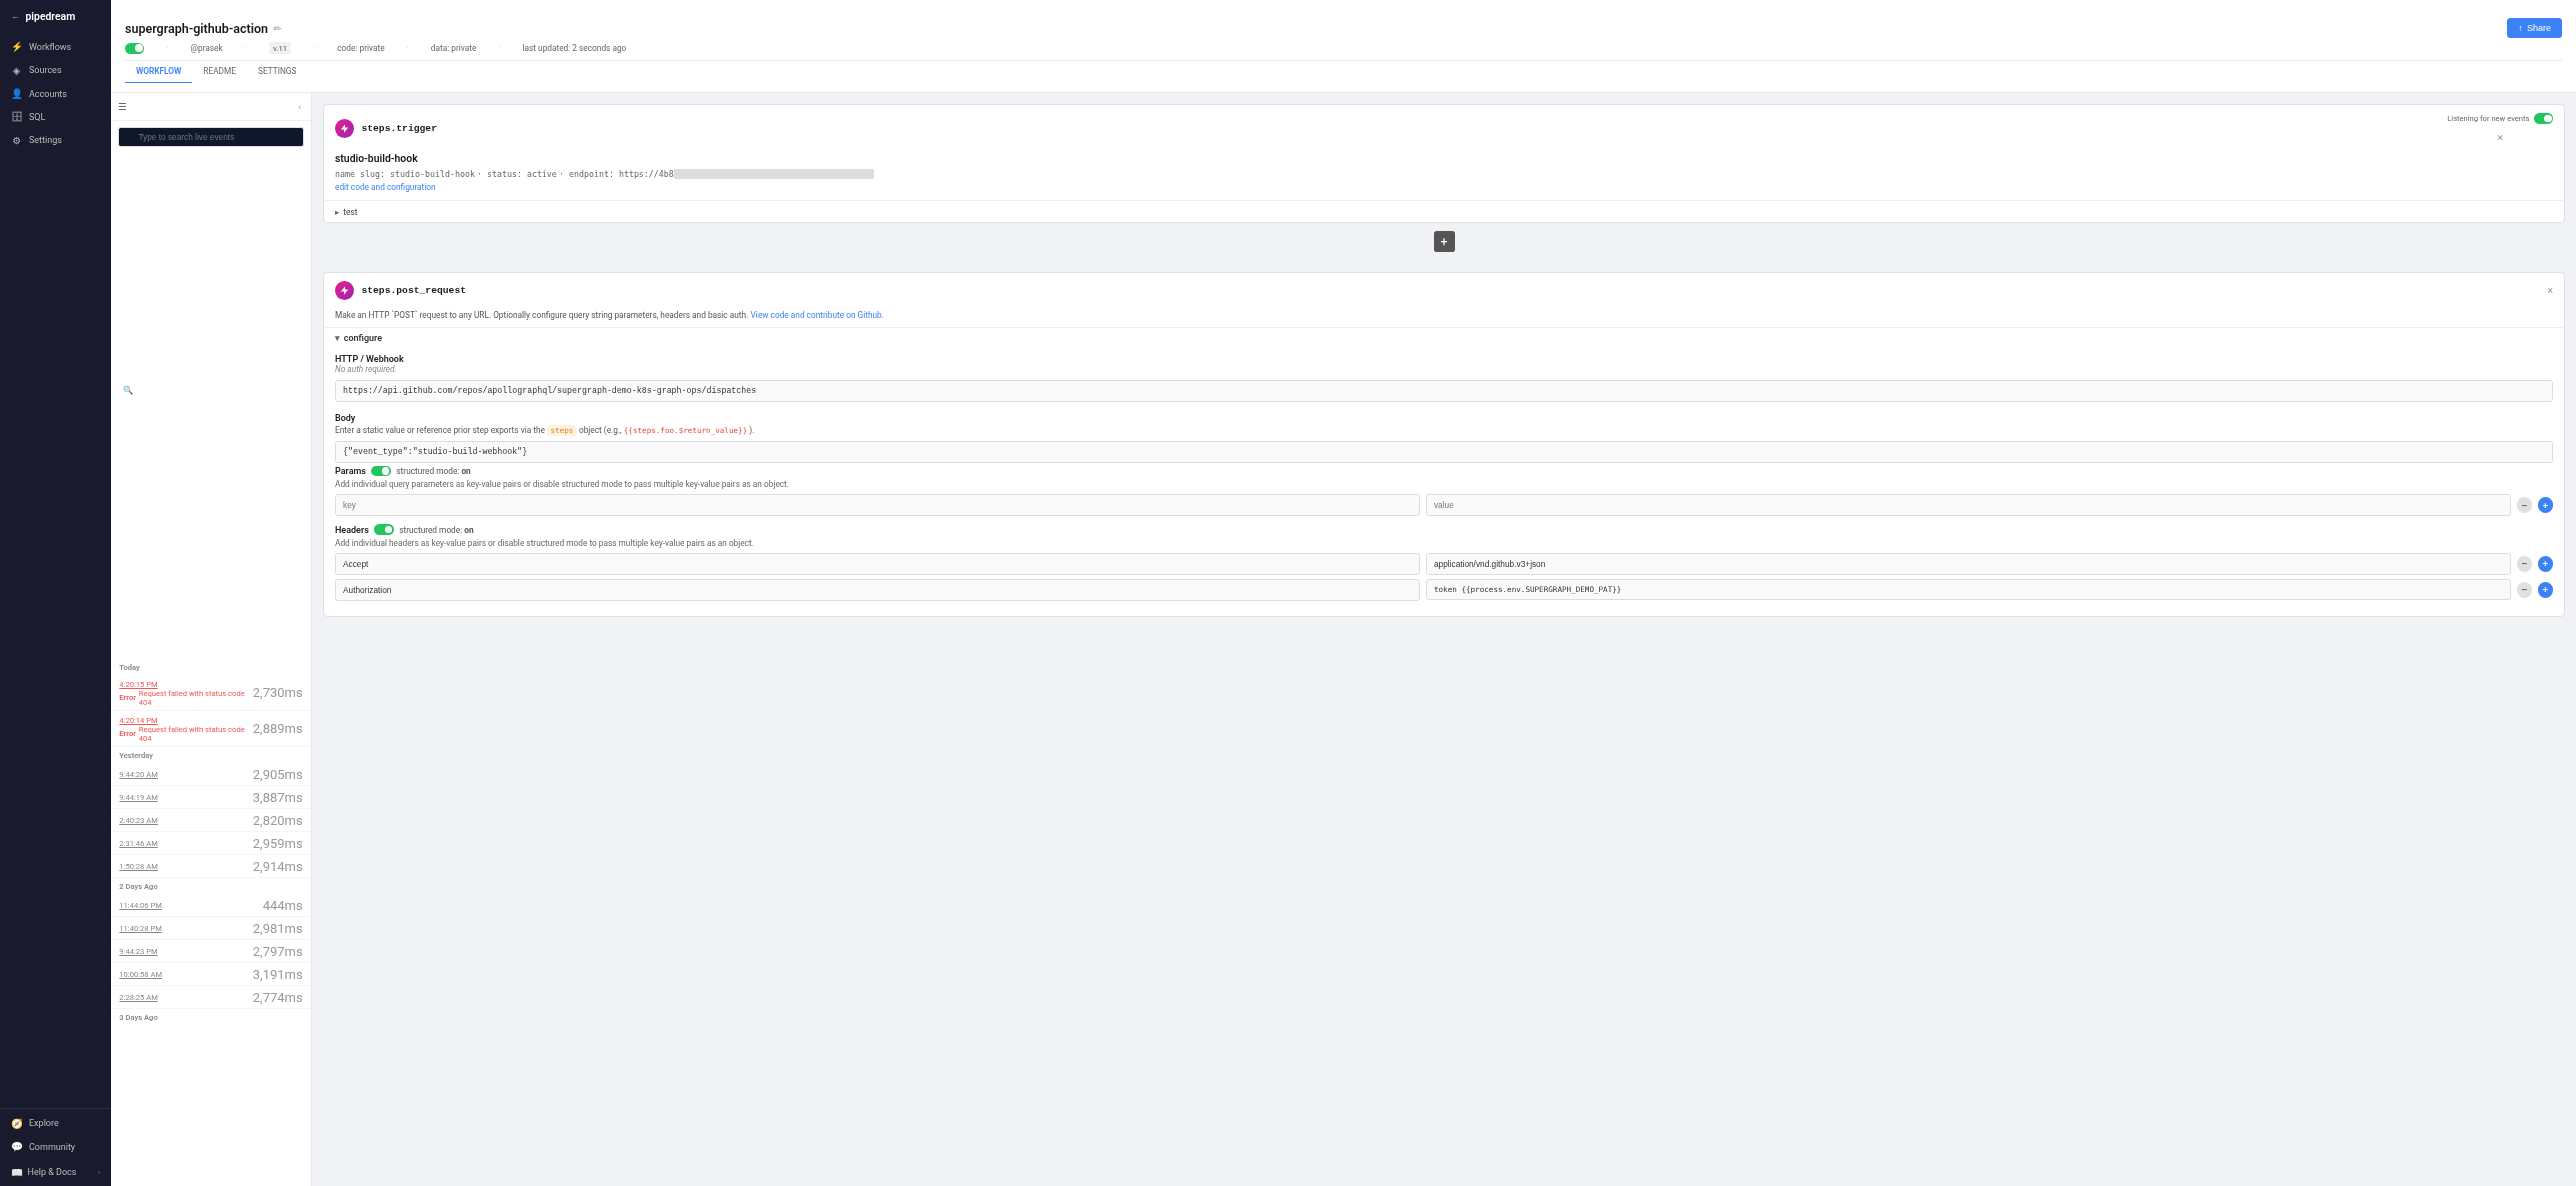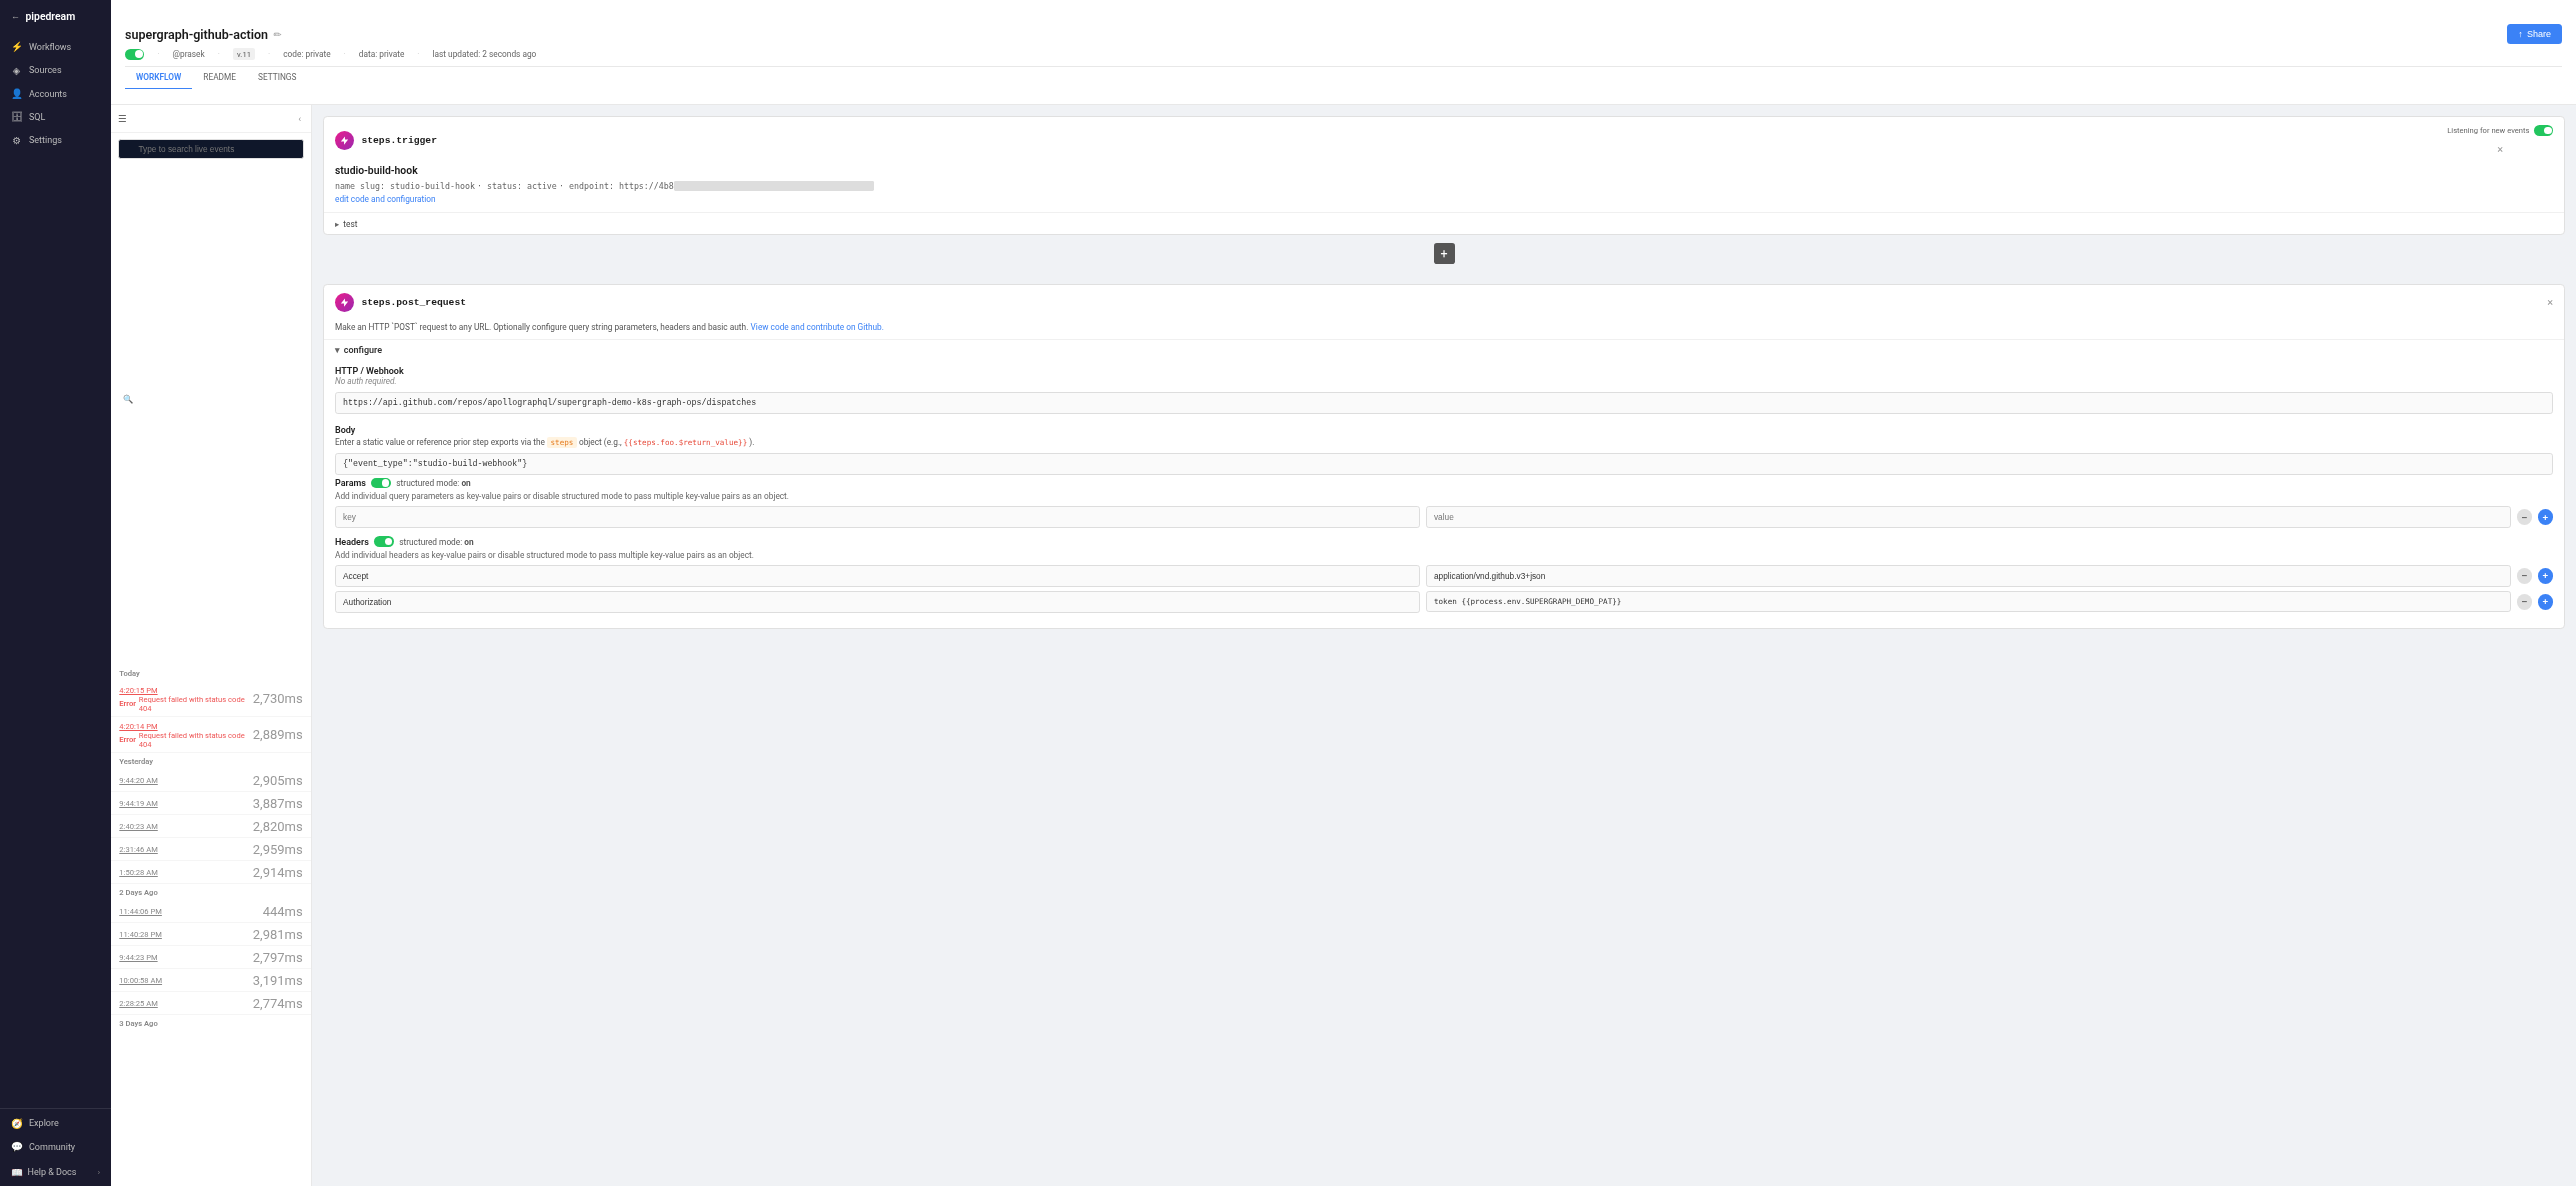--- a/index.html
+++ b/index.html
@@ -48,21 +48,21 @@
       font-size: 9px;
     }
 
     
     .main { flex: 1; display: flex; flex-direction: column; min-width: 0; }
 
     
     .header {
       background: #fff;
       border-bottom: 0.7px solid #e8e8e8;
-      padding: 16px 14px;
+      padding: 10px 14px;
     }
     .header-top {
       display: flex;
       align-items: center;
       justify-content: space-between;
       padding: 8.3px 0 4.2px;
     }
     .header-title-row {
       display: flex;
       align-items: center;
@@ -86,21 +86,21 @@
       border-radius: 3.5px;
       cursor: pointer;
       font-size: 9px;
       display: flex;
       align-items: center;
       gap: 4.2px;
     }
     .header-meta {
       display: flex;
       align-items: center;
-      gap: 13px;
+      gap: 22px;
       font-size: 8.3px;
       color: #666;
       padding: 0 0 5.5px;
       text-align: right;
     }
     .toggle-green {
       width: 19.4px; height: 11px;
       background: #22c55e;
       border-radius: 5.5px;
       position: relative;

